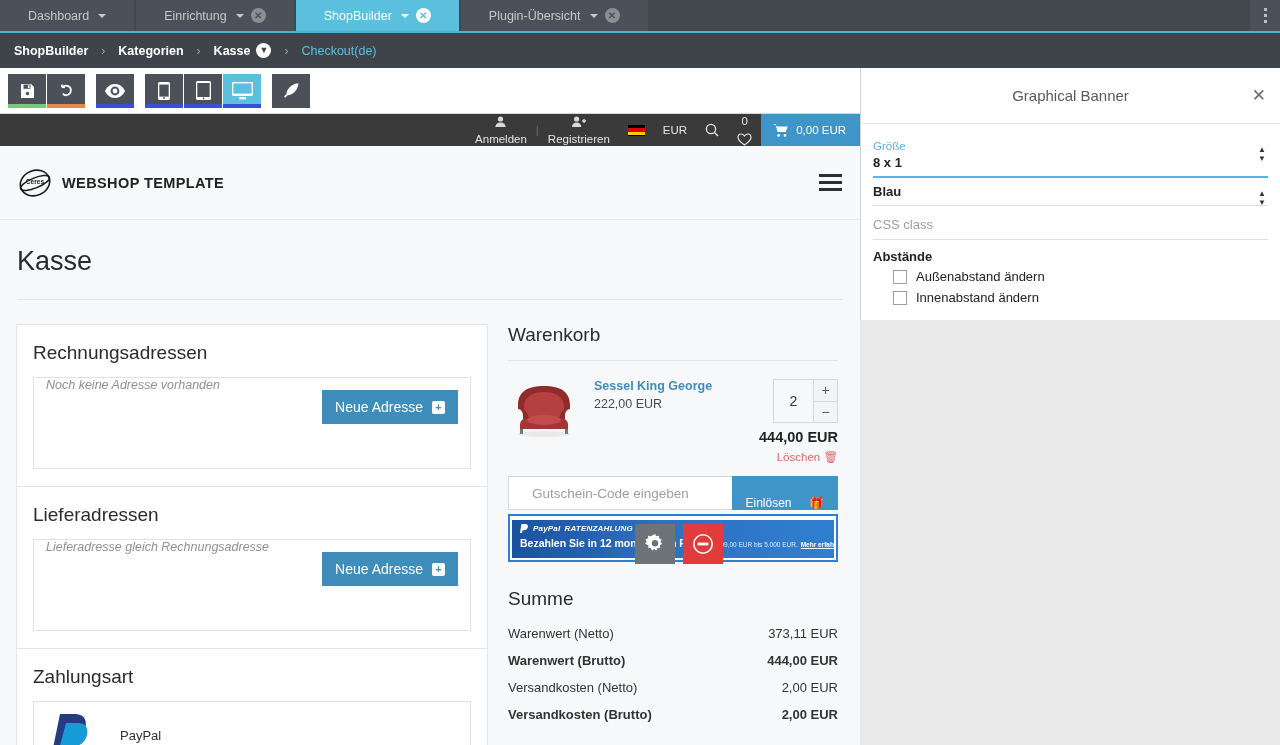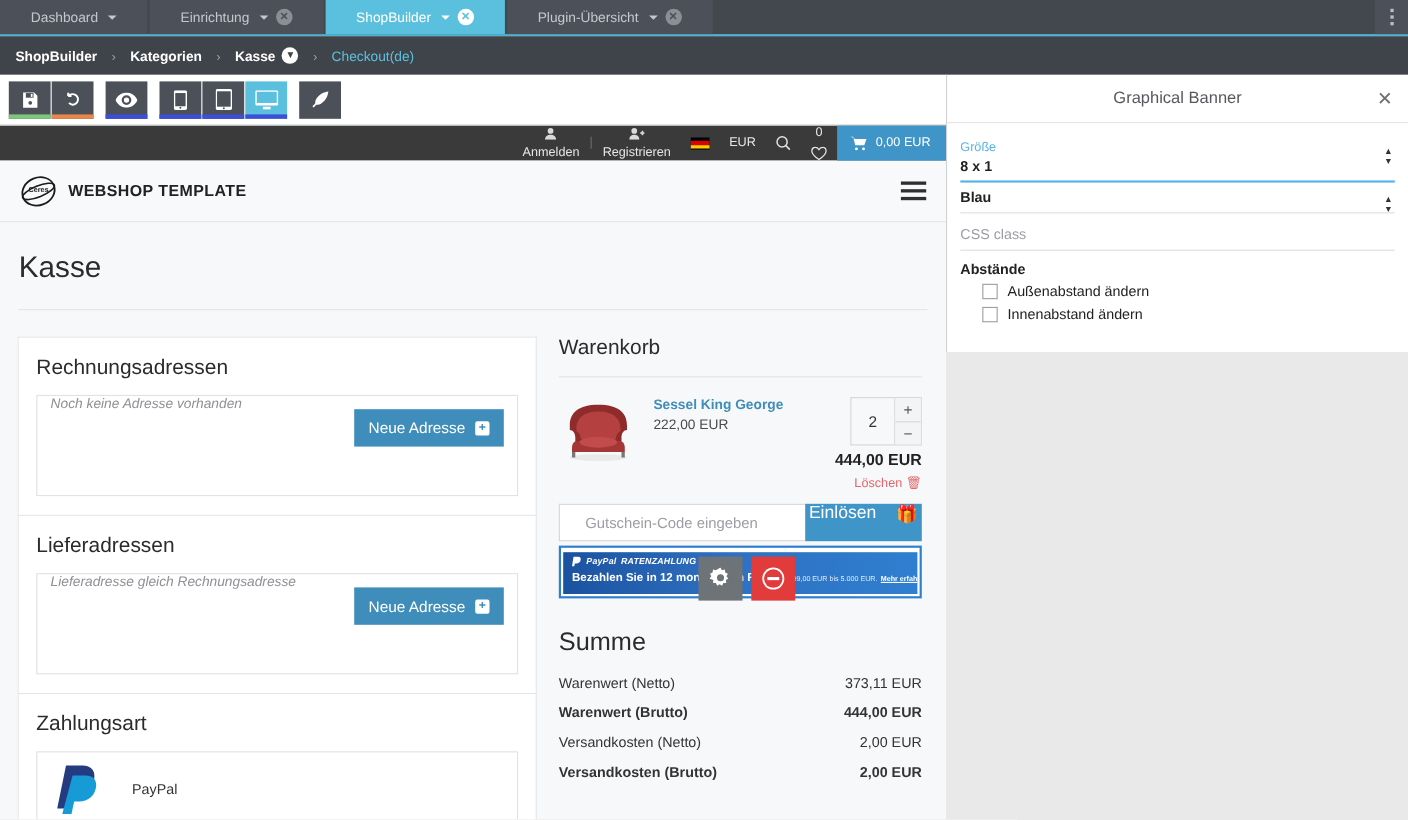--- a/index.html
+++ b/index.html
@@ -84,21 +84,21 @@
   .shop-top .divider { color: #6d6d6d; }
   .cartbtn {
     background: #3f95c8; color: #fff; height: 32px; display: flex;
     align-items: center; gap: 7px; padding: 0 14px 0 12px; cursor: pointer;
   }
   .flag { width: 17px; height: 11px; background: #000; position: relative; }
   .flag::before { content:""; position:absolute; left:0; top:3.67px; width:17px; height:3.67px; background:#d00; }
   .flag::after  { content:""; position:absolute; left:0; top:7.34px; width:17px; height:3.66px; background:#ffce00; }
 
   .shop-head {
-    height: 56px; background: #f8f9fa; border-bottom: 1px solid #e3e5e7;
+    height: 74px; background: #f8f9fa; border-bottom: 1px solid #e3e5e7;
     display: flex; align-items: center; padding: 0 18px;
   }
   .brandtext { font-size: 14.5px; font-weight: bold; color: #222; letter-spacing: .4px; margin-left: 10px; }
   .burger { margin-left: auto; display: flex; flex-direction: column; gap: 4px; cursor: pointer; }
   .burger i { width: 23px; height: 3px; background: #2f2f2f; display: block; }
 
   .page-title { font-size: 27px; color: #2b2b2b; padding: 26px 0 0 17px; font-weight: normal; }
   .title-rule { margin: 22px 17px 0 17px; border-top: 1px solid #e2e4e6; }
 
   .cols { display: flex; gap: 20px; padding: 24px 16px 0 16px; }
@@ -138,52 +138,52 @@
   .line-total { text-align: right; font-weight: bold; font-size: 14.5px; color: #222; margin-top: 6px; }
   .del { text-align: right; color: #e2666a; font-size: 11.5px; margin-top: 5px; cursor: pointer; }
 
   .coupon { display: flex; height: 34px; margin-top: 6px; }
   .coupon input {
     flex: 1; border: 1px solid #d4d6d8; border-right: 0; padding: 0 23px;
     font-size: 13.5px; color: #000000; font-family: inherit; outline: none;
   }
   .coupon input::placeholder { color: #9b9ea2; }
   .coupon button {
-    width: 135px; background: #3f95c8; color: #fff; border: 0; font-size: 16px;
-    display: flex; align-items: flex-start; justify-content: center; gap: 18px;
+    width: 135px; background: #3f95c8; color: #fff; border: 0; font-size: 12px;
+    display: flex; align-items: flex-end; justify-content: center; gap: 18px;
     cursor: pointer; font-family: inherit;
   }
 
   .banner-wrap { border: 2px solid #2f7fd0; margin-top: 4px; background: #fff; padding: 4px 2px 2px 2px; position: relative; }
   .pp-banner {
     height: 38px; background: linear-gradient(90deg,#1b52a0 0%,#2f6fc0 45%,#2f7fd0 100%);
     color: #fff; padding: 4px 8px; position: relative; overflow: hidden;
   }
   .pp-l1 { font-size: 8px; font-weight: bold; font-style: italic; letter-spacing: .2px; display: flex; align-items: center; gap: 4px; }
   .pp-l2 { font-size: 10.5px; font-weight: bold; margin-top: 4px; white-space: nowrap; }
   .pp-fine { font-size: 6.5px; font-weight: normal; opacity: .85; }
   .pp-link { font-size: 6.5px; text-decoration: underline; }
   .ov {
     position: absolute; top: 8px; width: 40px; height: 40px; display: flex;
     align-items: center; justify-content: center; cursor: pointer;
   }
   .ov.gear { left: 125px; background: #6e7378; }
   .ov.minus { left: 173px; background: #e23b3b; }
 
-  .sum-h { font-size: 23px; font-weight: normal; color: #2b2b2b; margin: 26px 0 10px 0; }
+  .sum-h { font-size: 19px; font-weight: normal; color: #2b2b2b; margin: 26px 0 10px 0; }
   .sum-row { display: flex; justify-content: space-between; font-size: 13px; color: #333; padding: 6px 0; }
   .sum-row.b { font-weight: bold; }
 
   
   .panel {
     position: absolute; top: 68px; left: 860px; width: 420px; height: 252px;
     background: #fff; border-left: 1px solid #d0d2d4;
   }
   .panel-head {
-    height: 44px; display: flex; align-items: center; justify-content: center;
+    height: 56px; display: flex; align-items: center; justify-content: center;
     position: relative; border-bottom: 1px solid #e2e4e6; font-size: 15px; color: #55595e;
   }
   .panel-x { position: absolute; right: 14px; font-size: 17px; color: #6a6e73; cursor: pointer; line-height: 1; }
   .panel-body { padding: 10px 12px 0 12px; }
   .field { position: relative; padding: 5px 0 5px 0; border-bottom: 1px solid #dcdee0; }
   .field.focused { border-bottom: 2px solid #56b4e6; }
   .field-label { font-size: 11.5px; color: #8e9296; line-height: 15px; }
   .field.focused .field-label { color: #56b4e6; }
   .field-value { font-size: 13px; font-weight: bold; color: #222; line-height: 17px; }
   .field-arrows {

